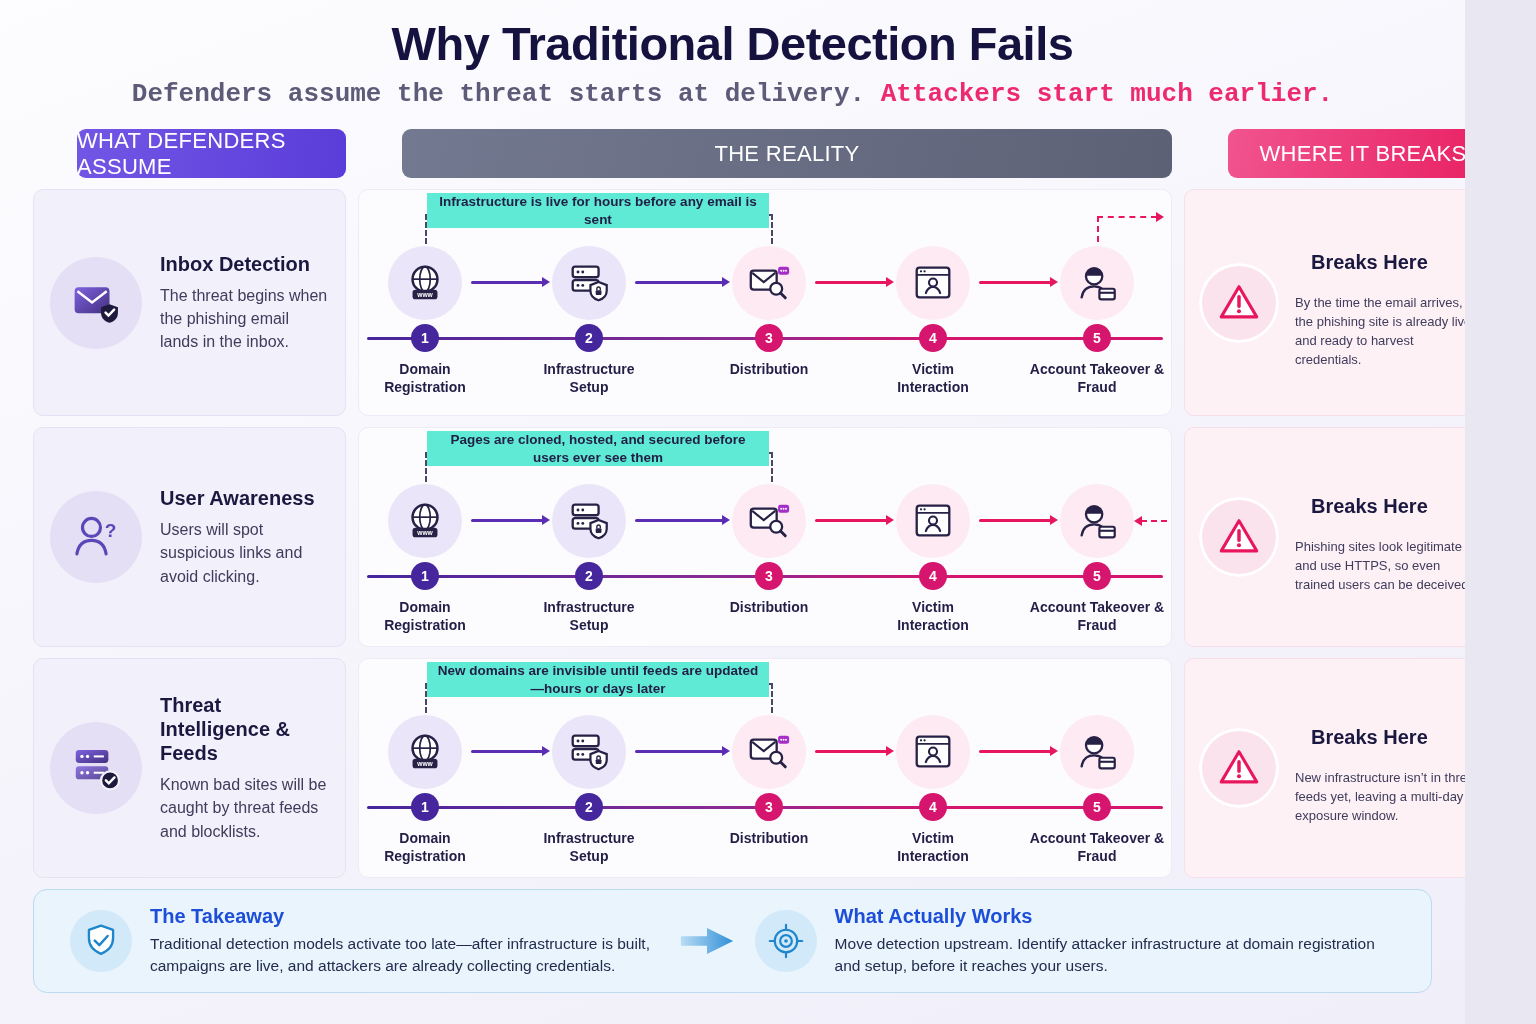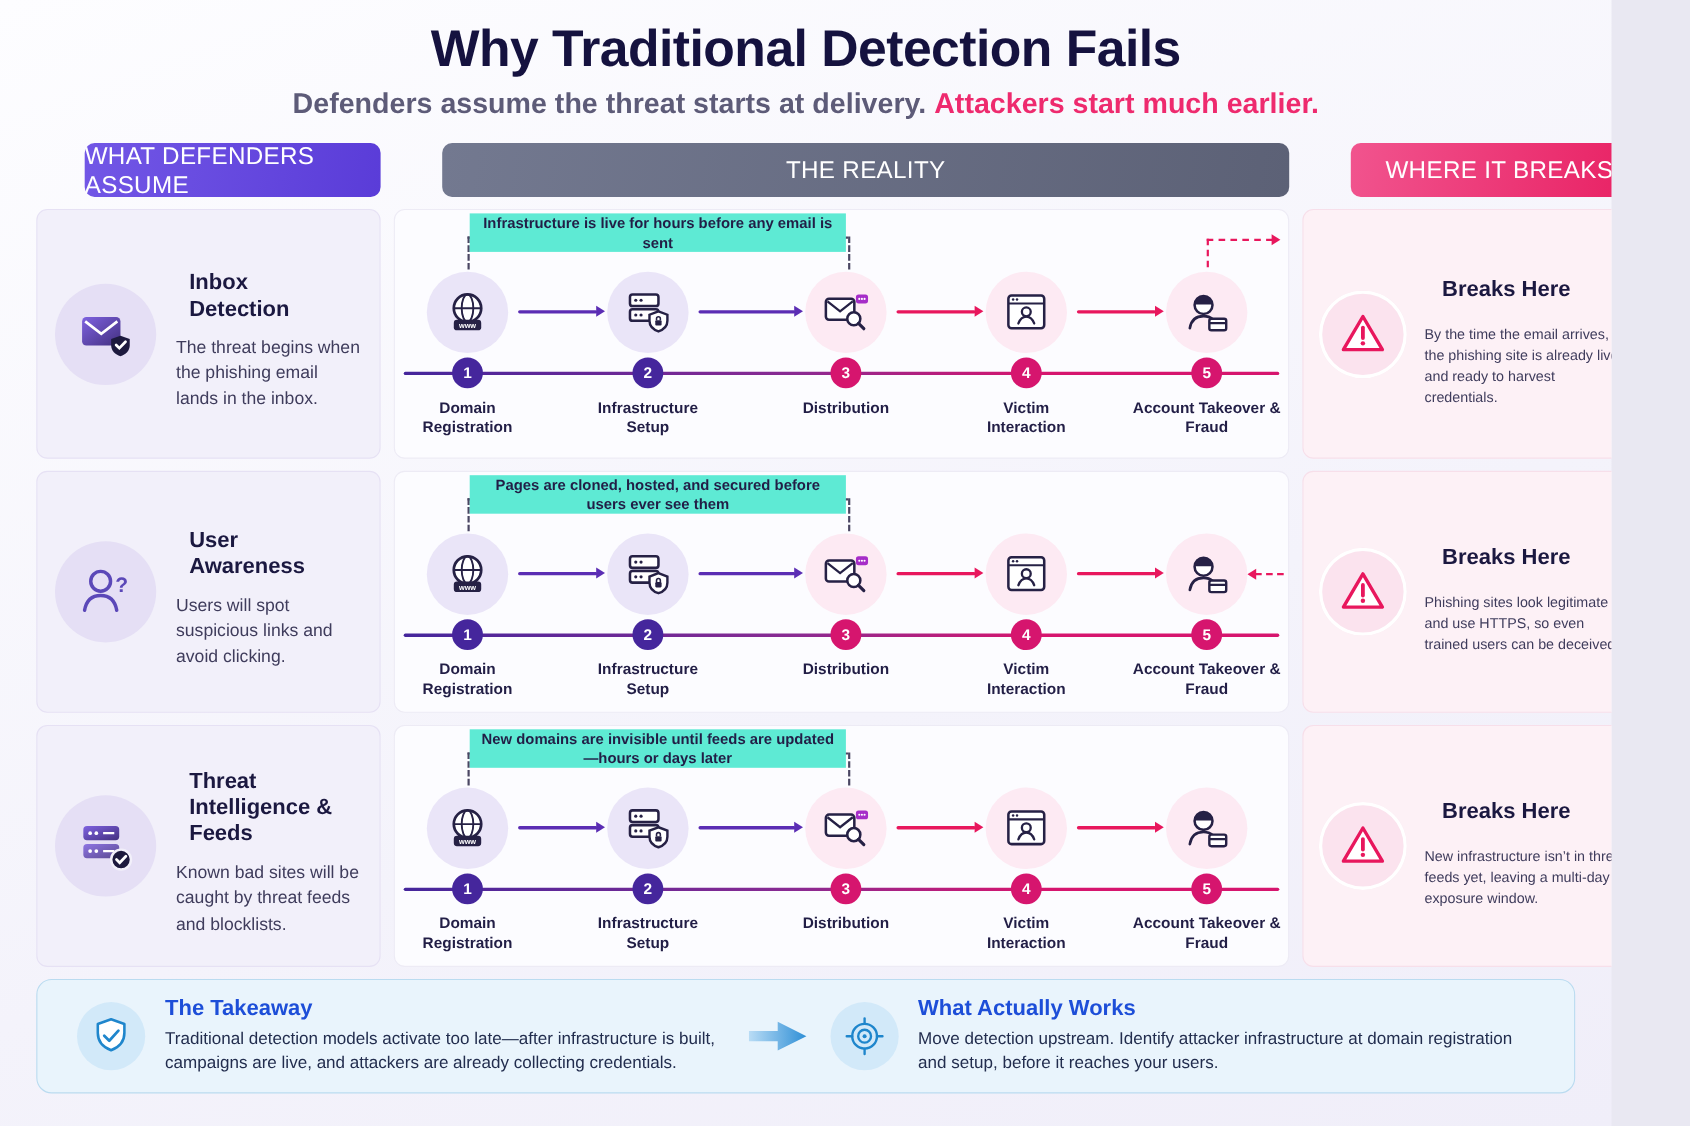--- a/index.html
+++ b/index.html
@@ -1,33 +1,33 @@
 <!DOCTYPE html>
 <html><head>
 <meta charset="utf-8">
 <style>
   html,body{margin:0;padding:0;background:#e9e8f2;}
   .page{width:1465px;height:1024px;position:relative;overflow:hidden;
         background:linear-gradient(160deg,#fdfdff 0%,#f4f3fb 60%,#f0eef9 100%);
         font-family:"Liberation Sans",sans-serif;}
   
   .title{font-size:47px;font-weight:800;color:#15123f;text-align:center;margin:16px 0 0;letter-spacing:-0.5px;}
-  .subtitle{text-align:center;font-size:26px;font-weight:600;color:#5d5b78;margin-top:8px;}
+  .subtitle{text-align:center;font-size:26px;font-weight:600;color:#5d5b78;margin-top:8px;font-family:Liberation Mono, monospace;}
   .subtitle .accent{color:#ee2a6e;font-weight:700;}
   
   .grid{display:grid;grid-template-columns:313px 814px 314px;grid-template-rows:49px 227px 220px 220px;gap:11px 12px;margin:20px 33px 0;}
   .colhead{border-radius:9px;display:flex;align-items:center;justify-content:center;color:#fff;font-weight:400;font-size:22px;letter-spacing:.3px;margin-left:44px;}
   .assume-head{background:linear-gradient(100deg,#7257e6,#5a3cd8);}
   .reality-head{background:linear-gradient(100deg,#737990,#5c6176);}
   .breaks-head{background:linear-gradient(100deg,#f1548e,#e81f62);}
   
   .cell.assume{background:#f2f0fa;border:1px solid #e6e1f4;border-radius:10px;display:flex;align-items:center;gap:18px;padding:0 16px;}
   .assume-icon{width:92px;height:92px;border-radius:50%;background:#e5dff5;display:flex;align-items:center;justify-content:center;flex-shrink:0;}
   .assume-icon svg{width:54px;height:54px;}
-  .cell.assume h3{margin:12px;font-size:20px;font-weight:800;color:#1b1840;line-height:1.2;}
+  .cell.assume h3{margin:0;font-size:20px;font-weight:800;color:#1b1840;line-height:1.2;}
   .cell.assume p{margin:8px 0 0;font-size:16px;color:#3f3c5c;line-height:1.45;}
   
   .cell.breaks{background:#fdf1f6;border:1px solid #f7dfea;border-radius:10px;display:flex;align-items:center;gap:16px;padding:0 14px;}
   .breaks-icon{width:80px;height:80px;border-radius:50%;background:#fbe3ee;box-shadow:inset 0 0 0 3px #fff;display:flex;align-items:center;justify-content:center;flex-shrink:0;}
   .breaks-icon svg{width:46px;height:46px;}
   .cell.breaks h3{margin:16px;font-size:20px;font-weight:800;color:#1b1840;}
   .cell.breaks p{margin:20px 0 0;font-size:13px;color:#3f3c5c;line-height:1.45;}
   
   .cell.reality{position:relative;background:#fcfcff;border:1px solid #edebf5;border-radius:10px;}
   .annotation{position:absolute;top:3px;left:239px;transform:translateX(-50%);width:330px;text-align:center;

